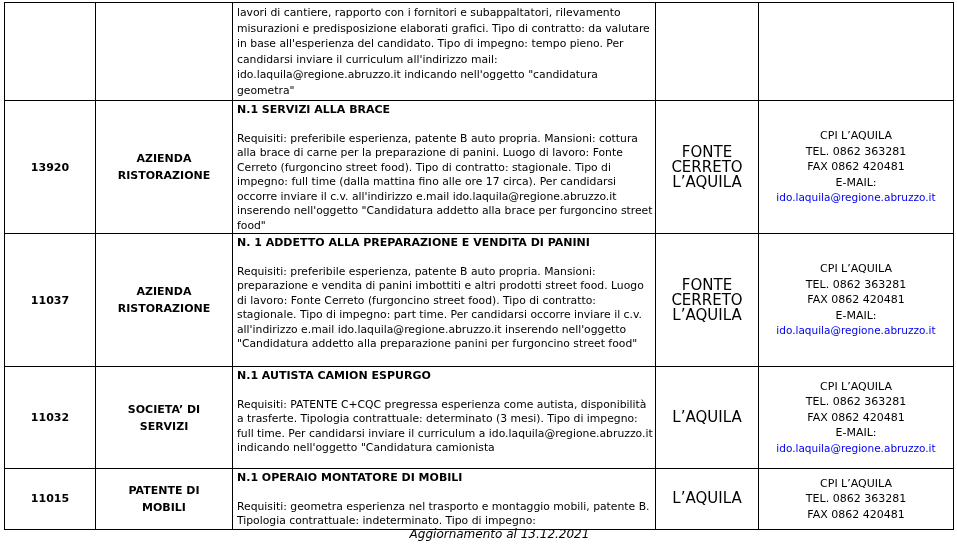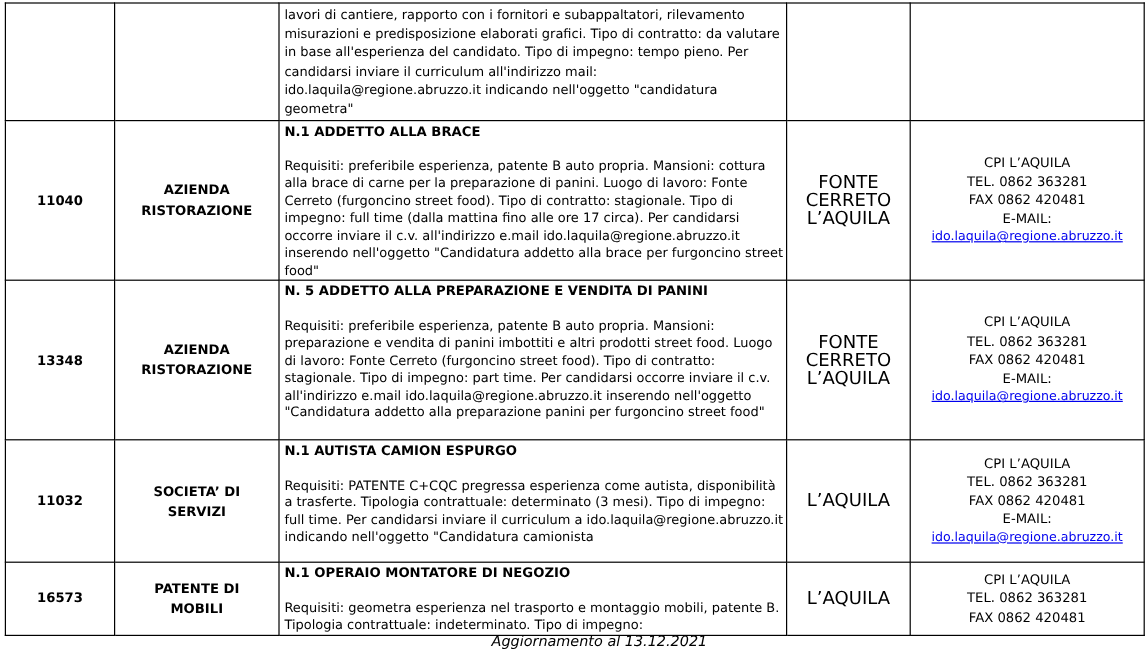--- a/index.html
+++ b/index.html
@@ -64,21 +64,20 @@
   }
   .c-contact {
     font-size: 11px;
     line-height: 15.5px;
     border-radius: 29px;
   }
   .contact-lines { white-space: pre-line; }
   .email-link {
     display: block;
     color: #0000EE;
-    text-decoration: underline;
     font-size: 10.5px;
     white-space: nowrap;
     cursor: pointer;
   }
   .footer {
     position: absolute;
     top: 527px;
     left: 0;
     width: 957px;
     padding-left: 42px;
@@ -105,45 +104,45 @@
         <td class="c-id"></td>
         <td class="c-company"></td>
         <td class="c-desc">
           <div class="desc-body">lavori di cantiere, rapporto con i fornitori e subappaltatori, rilevamento misurazioni e predisposizione elaborati grafici. Tipo di contratto: da valutare in base all'esperienza del candidato. Tipo di impegno: tempo pieno. Per candidarsi inviare il curriculum all'indirizzo mail: ido.laquila@regione.abruzzo.it indicando nell'oggetto "candidatura geometra"</div>
         </td>
         <td class="c-loc"></td>
         <td class="c-contact"></td>
       </tr>
 
       <tr class="r2">
-        <td class="c-id">11040</td>
+        <td class="c-id">13920</td>
         <td class="c-company">AZIENDA
 RISTORAZIONE</td>
         <td class="c-desc">
-          <div class="desc-title">N.1 ADDETTO ALLA BRACE</div>
+          <div class="desc-title">N.1 SERVIZI ALLA BRACE</div>
           <div class="desc-body">Requisiti: preferibile esperienza, patente B auto propria. Mansioni: cottura alla brace di carne per la preparazione di panini. Luogo di lavoro: Fonte Cerreto (furgoncino street food). Tipo di contratto: stagionale. Tipo di impegno: full time (dalla mattina fino alle ore 17 circa). Per candidarsi occorre inviare il c.v. all'indirizzo e.mail ido.laquila@regione.abruzzo.it inserendo nell'oggetto "Candidatura addetto alla brace per furgoncino street food"</div>
         </td>
         <td class="c-loc">FONTE
 CERRETO
 L’AQUILA</td>
         <td class="c-contact">
           <div class="contact-lines">CPI L’AQUILA
 TEL. 0862 363281
 FAX 0862 420481
 E-MAIL:</div>
           <a class="email-link">ido.laquila@regione.abruzzo.it</a>
         </td>
       </tr>
 
       <tr class="r3">
-        <td class="c-id">13348</td>
+        <td class="c-id">11037</td>
         <td class="c-company">AZIENDA
 RISTORAZIONE</td>
         <td class="c-desc">
-          <div class="desc-title">N. 5 ADDETTO ALLA PREPARAZIONE E VENDITA DI PANINI</div>
+          <div class="desc-title">N. 1 ADDETTO ALLA PREPARAZIONE E VENDITA DI PANINI</div>
           <div class="desc-body">Requisiti: preferibile esperienza, patente B auto propria. Mansioni: preparazione e vendita di panini imbottiti e altri prodotti street food. Luogo di lavoro: Fonte Cerreto (furgoncino street food). Tipo di contratto: stagionale. Tipo di impegno: part time. Per candidarsi occorre inviare il c.v. all'indirizzo e.mail ido.laquila@regione.abruzzo.it inserendo nell'oggetto "Candidatura addetto alla preparazione panini per furgoncino street food"</div>
         </td>
         <td class="c-loc">FONTE
 CERRETO
 L’AQUILA</td>
         <td class="c-contact">
           <div class="contact-lines">CPI L’AQUILA
 TEL. 0862 363281
 FAX 0862 420481
 E-MAIL:</div>
@@ -163,25 +162,25 @@
         <td class="c-contact">
           <div class="contact-lines">CPI L’AQUILA
 TEL. 0862 363281
 FAX 0862 420481
 E-MAIL:</div>
           <a class="email-link">ido.laquila@regione.abruzzo.it</a>
         </td>
       </tr>
 
       <tr class="r5">
-        <td class="c-id">16573</td>
+        <td class="c-id">11015</td>
         <td class="c-company">PATENTE DI
 MOBILI</td>
         <td class="c-desc">
-          <div class="desc-title">N.1 OPERAIO MONTATORE DI NEGOZIO</div>
+          <div class="desc-title">N.1 OPERAIO MONTATORE DI MOBILI</div>
           <div class="desc-body">Requisiti: geometra esperienza nel trasporto e montaggio mobili, patente B. Tipologia contrattuale: indeterminato. Tipo di impegno:</div>
         </td>
         <td class="c-loc">L’AQUILA</td>
         <td class="c-contact">
           <div class="contact-lines">CPI L’AQUILA
 TEL. 0862 363281
 FAX 0862 420481</div>
         </td>
       </tr>
     </tbody>

